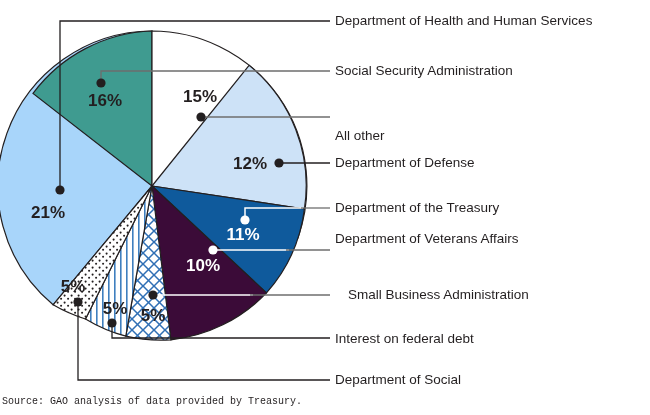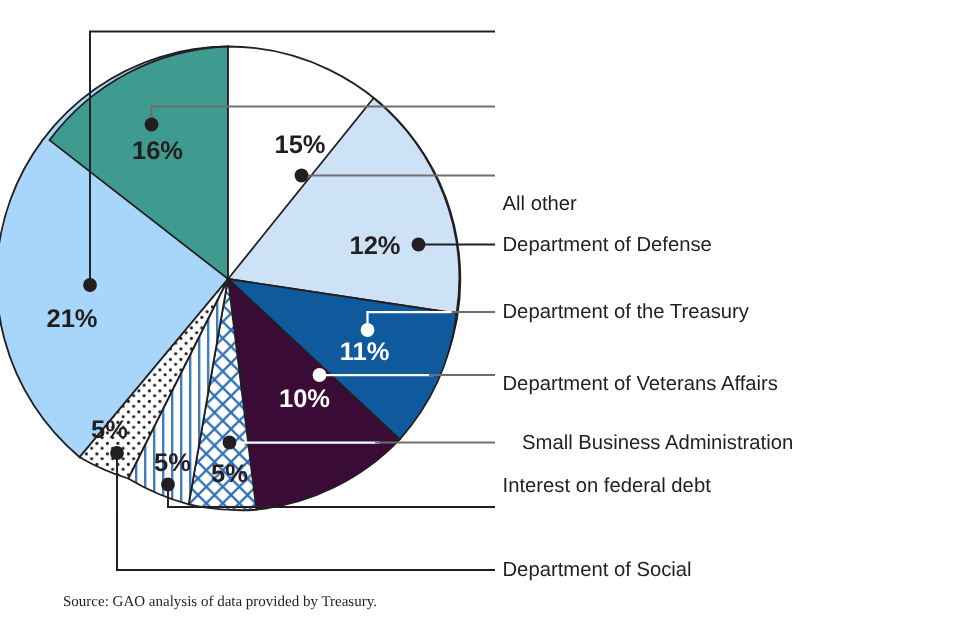--- a/index.html
+++ b/index.html
@@ -11,25 +11,24 @@
     position:absolute;
     font-family:"Liberation Sans",sans-serif;
     font-size:13.5px;
     color:#231f20;
     white-space:nowrap;
     line-height:1;
   }
   .source{
     position:absolute;
     left:2px; top:396px;
-    font-family:Liberation Serif, serif;
+    font-family:Liberation Mono, monospace;
     font-size:10px;
     color:#231f20;
     white-space:nowrap;
-    margin-left:40px;
   }
   .pct{
     font-family:"Liberation Sans",sans-serif;
     font-size:17px;
     font-weight:bold;
   }
   .pct-dark{fill:#231f20;}
   .pct-light{fill:#ffffff;}
 </style>
 </head>
@@ -115,23 +114,25 @@
       <text class="pct pct-dark" x="200" y="102" text-anchor="middle">15%</text>
       <text class="pct pct-dark" x="250" y="169" text-anchor="middle">12%</text>
       <text class="pct pct-light" x="243" y="240" text-anchor="middle">11%</text>
       <text class="pct pct-light" x="203" y="271" text-anchor="middle">10%</text>
       <text class="pct pct-dark" x="153" y="321" text-anchor="middle">5%</text>
       <text class="pct pct-dark" x="115" y="314" text-anchor="middle">5%</text>
       <text class="pct pct-dark" x="73" y="292" text-anchor="middle">5%</text>
     </g>
   </svg>
 
+  <div class="label" style="left:335px; top:14px;">Department of Health and Human Services</div>
+  <div class="label" style="left:335px; top:64px;">Social Security Administration</div>
   <div class="label" style="left:335px; top:110px;margin-top:19px;">All other</div>
   <div class="label" style="left:335px; top:156px;">Department of Defense</div>
   <div class="label" style="left:335px; top:201px;">Department of the Treasury</div>
-  <div class="label" style="left:335px; top:249px;">Department of Veterans Affairs</div>
+  <div class="label" style="left:335px; top:232px;">Department of Veterans Affairs</div>
   <div class="label" style="left:348px; top:288px;">Small Business Administration</div>
-  <div class="label" style="left:335px; top:317px;">Interest on federal debt</div>
+  <div class="label" style="left:335px; top:332px;">Interest on federal debt</div>
   <div class="label" style="left:335px; top:373px;">Department of Social</div>
 
   <div class="source">Source: GAO analysis of data provided by Treasury.</div>
 
 </div>
 
 </body></html>

